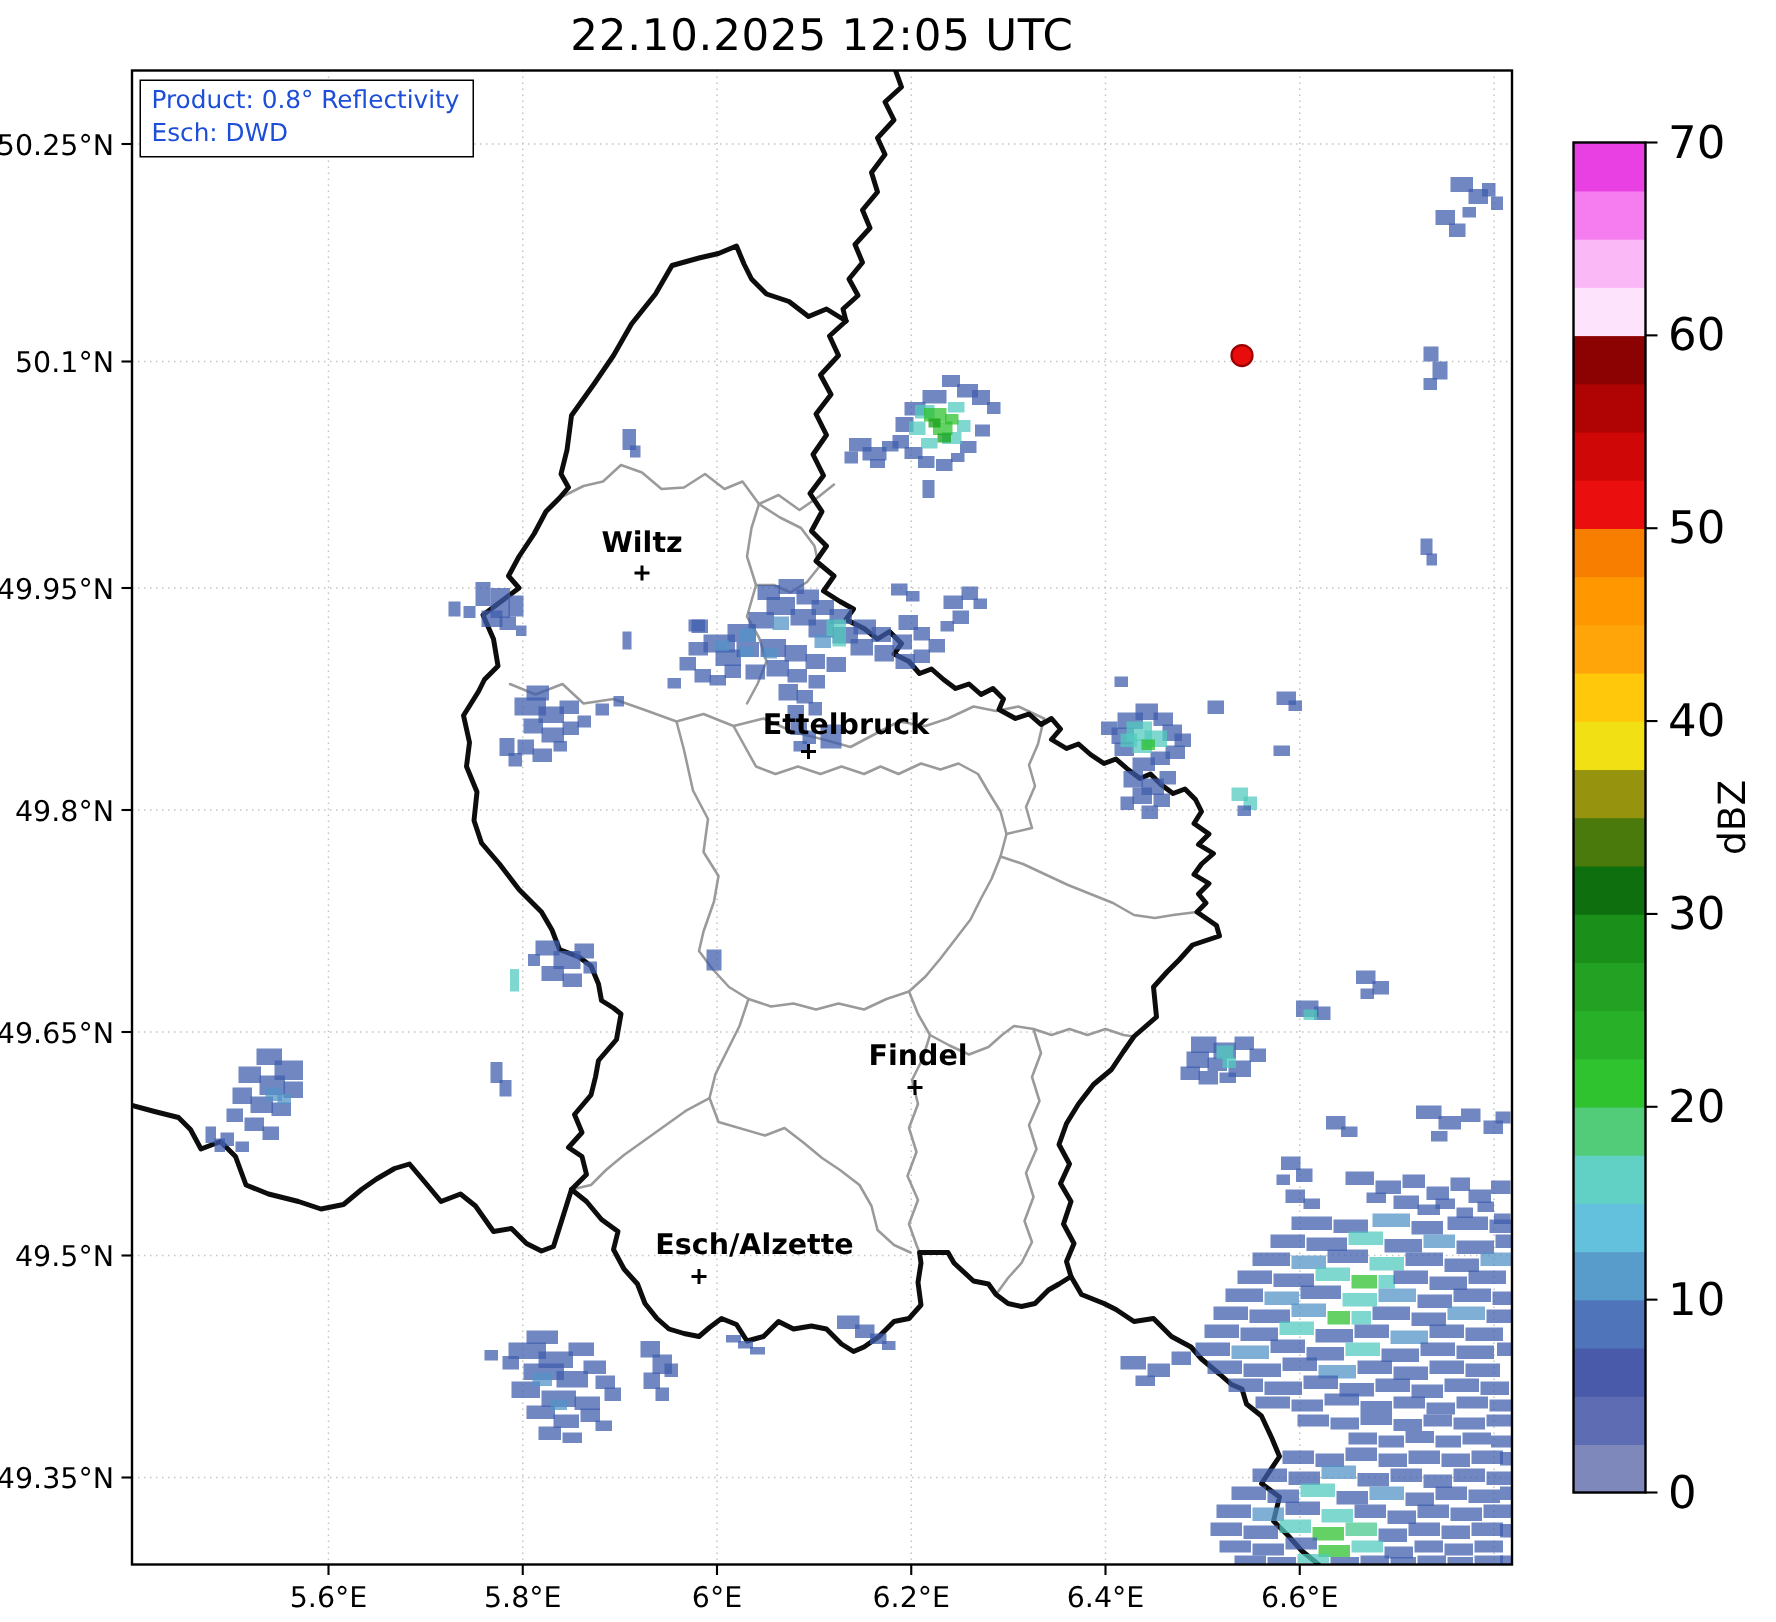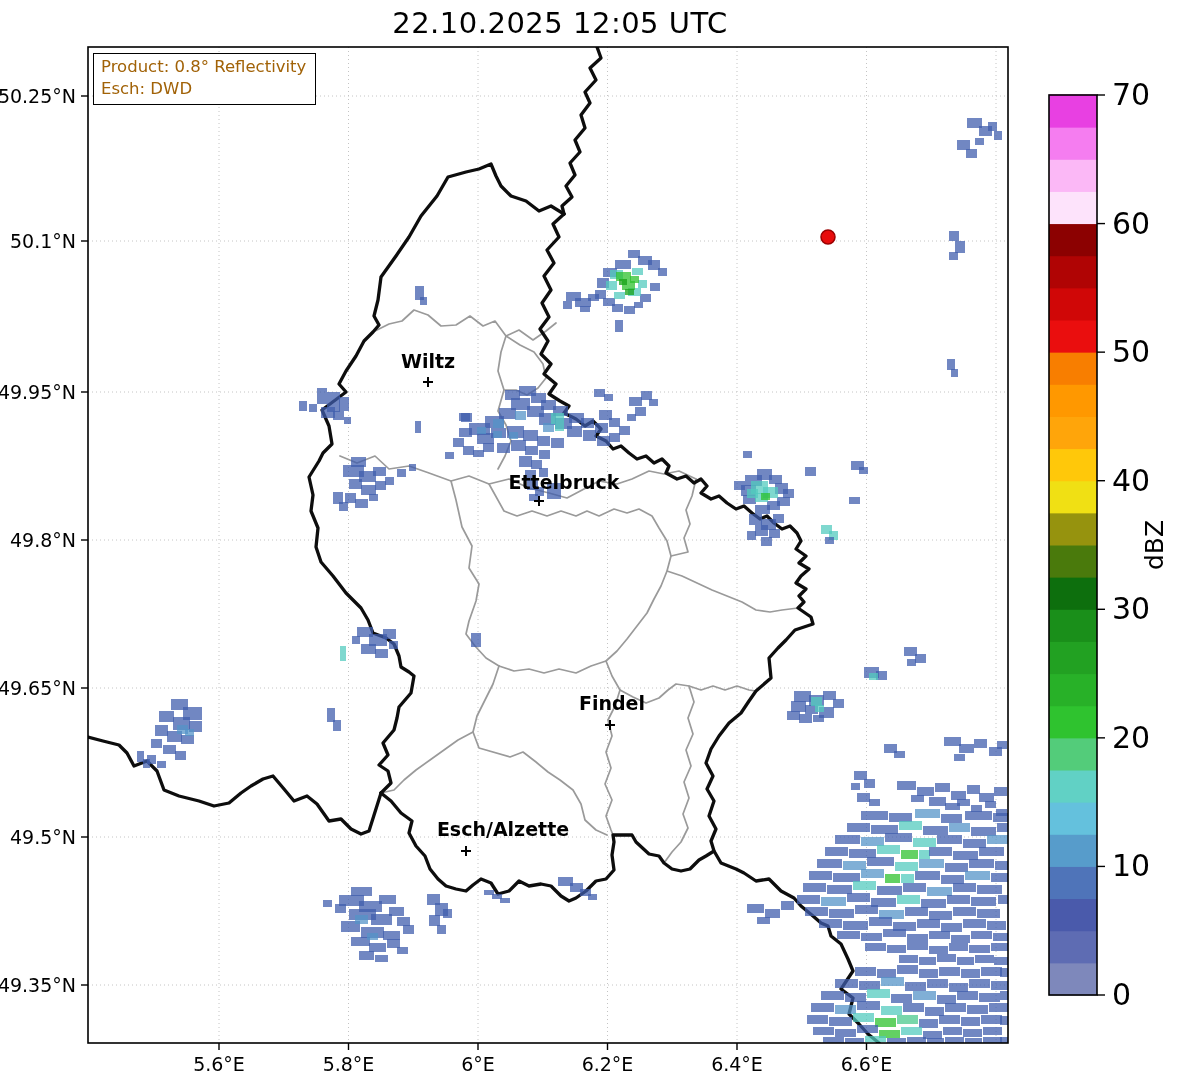--- a/index.html
+++ b/index.html
@@ -1,21 +1,21 @@
 <!DOCTYPE html>
 <html><head>
 <meta charset="utf-8">
 <style>
   html,body{margin:0;padding:0;background:#fff;}
   #stage{position:relative;width:1184px;height:1081px;background:#fff;overflow:hidden;
          font-family:"DejaVu Sans","Liberation Sans",sans-serif;}
-  #title{position:absolute;left:100px;top:6px;width:920px;text-align:center;
+  #title{position:absolute;left:88px;top:6px;width:920px;text-align:center;
          font-size:29px;color:#000;letter-spacing:0.5px;}
   #product-box{position:absolute;left:93px;top:53px;border:1.5px solid #000;background:#fff;
-         padding:2px 9px 4px 7px;font-size:16.5px;line-height:1.34;color:#a16207;z-index:5;}
+         padding:2px 9px 4px 7px;font-size:16.5px;line-height:1.34;color:#1d4ed8;z-index:5;}
   svg{position:absolute;left:0;top:0;}
   .grid{stroke:#c4c4c4;stroke-width:1;stroke-dasharray:1 3;fill:none;}
   .tick{stroke:#000;stroke-width:1.4;}
   .ticklabel{font-size:19px;fill:#000;}
   .district{fill:none;stroke:#9a9a9a;stroke-width:1.7;stroke-linejoin:round;stroke-linecap:round;}
   .country{fill:none;stroke:#0d0d0d;stroke-width:3.3;stroke-linejoin:round;stroke-linecap:round;}
   .frame{fill:none;stroke:#000;stroke-width:1.6;}
   .citylabel{font-size:19px;font-weight:bold;fill:#000;text-anchor:middle;}
   .marker{stroke:#000;stroke-width:2;}
   .cbticklabel{font-size:30px;fill:#000;}

